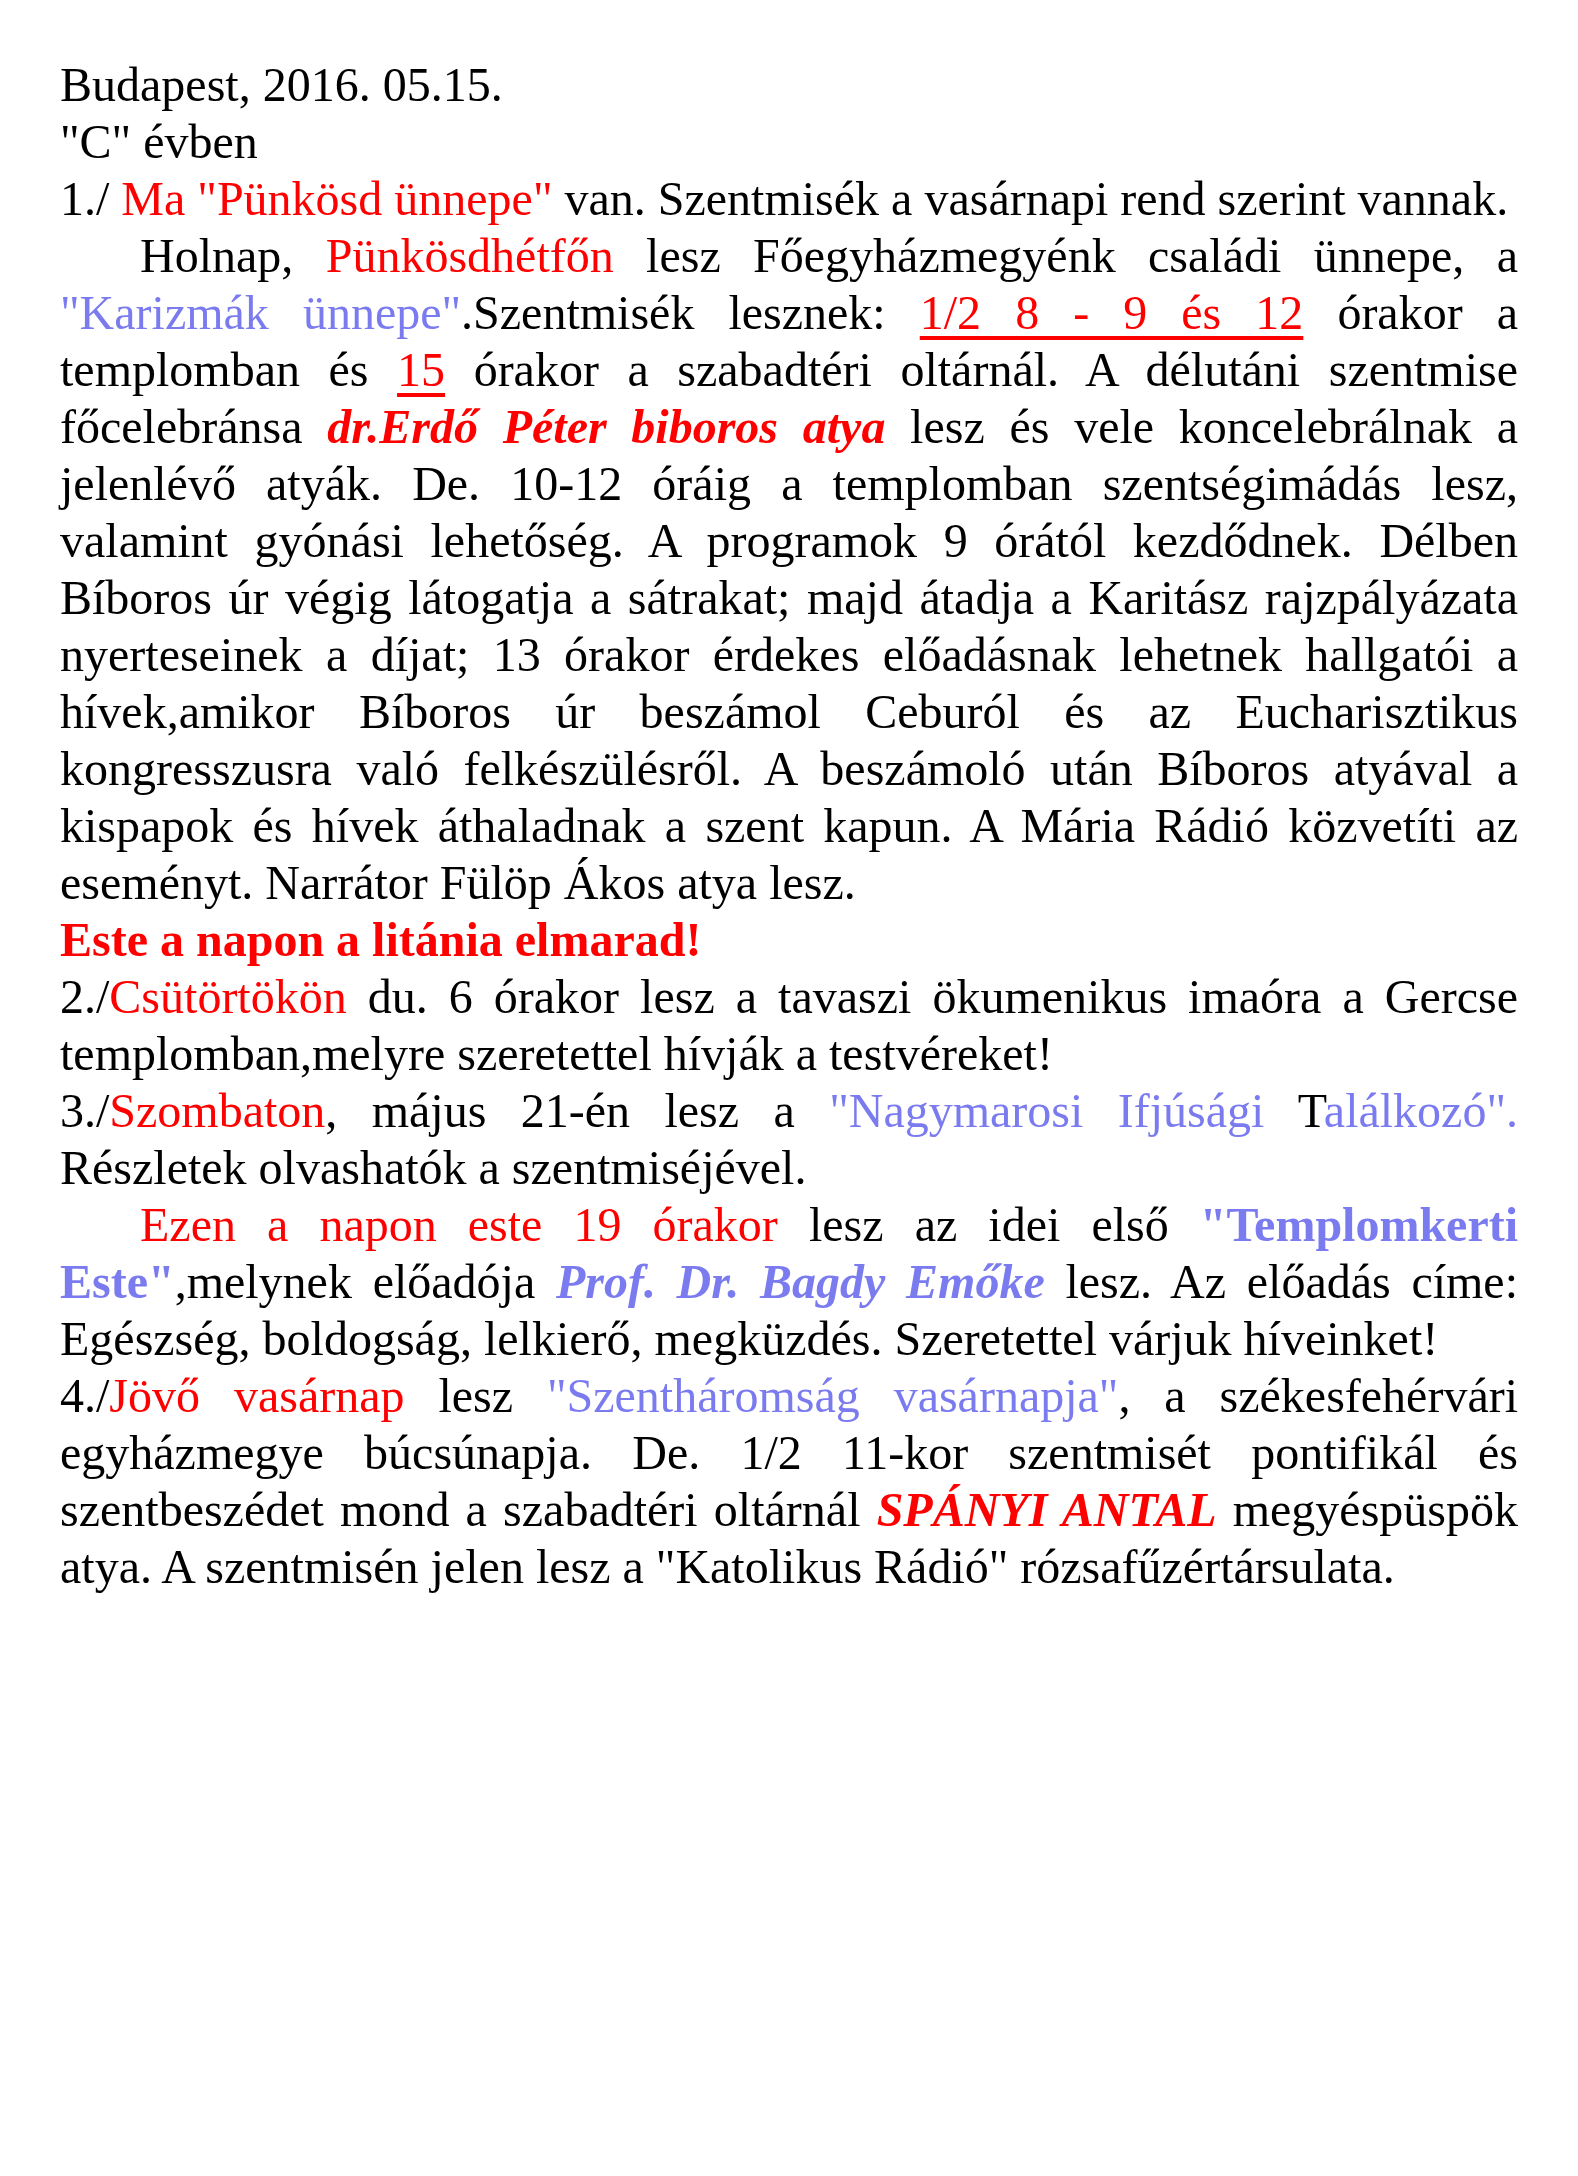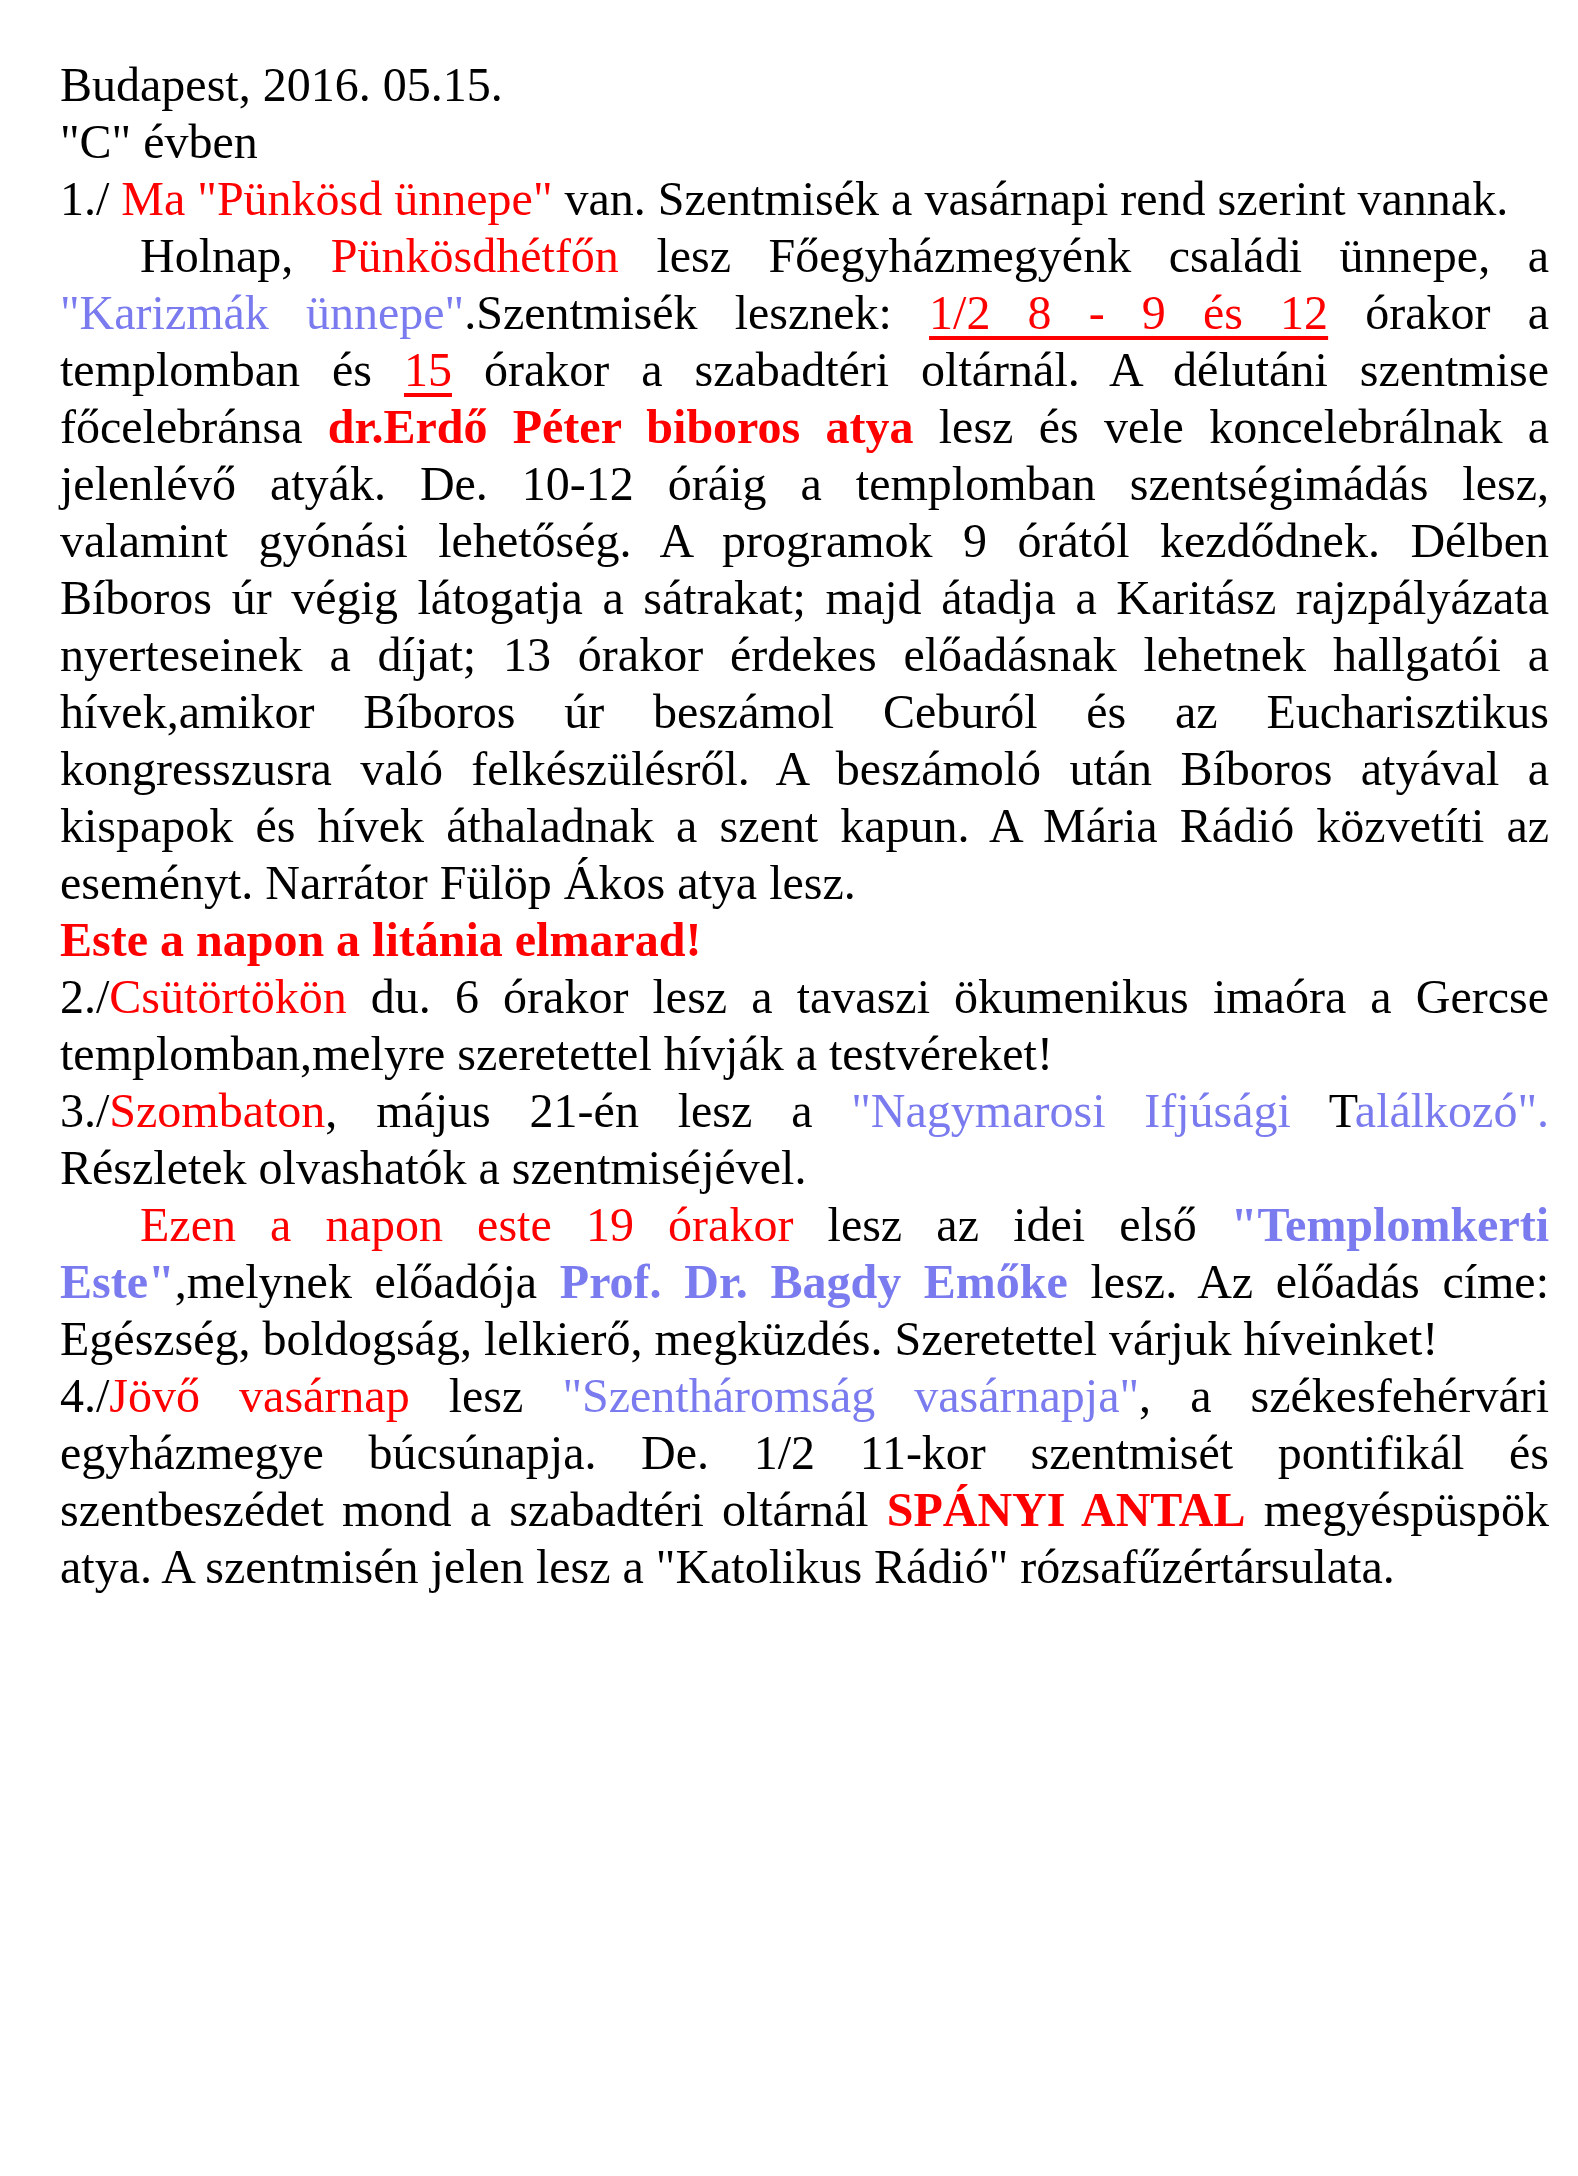--- a/index.html
+++ b/index.html
@@ -11,21 +11,21 @@
     width: 1578px;
     height: 2176px;
     overflow: hidden;
     font-family: "Liberation Serif", serif;
     color: #000000;
   }
   .page {
     box-sizing: border-box;
     width: 1578px;
     height: 2176px;
-    padding: 56px 29px 0 60px;
+    padding: 56px 60px 0 60px;
     background: #ffffff;
   }
   .hdr p {
     margin: 0;
     font-size: 48px;
     line-height: 57px;
     text-align: left;
   }
   .feast {
     color: var(--red, #ff0000);
@@ -50,21 +50,21 @@
     margin: 0;
     font-size: 48px;
     line-height: 57px;
     text-align: justify;
   }
   .para.indent { text-indent: 80px; }
   .run { }
   .c-red  { color: var(--red, #ff0000); }
   .c-blue { color: var(--blue, #7b7bf0); }
   .b { font-weight: bold; }
-  .i { }
+  .i { font-style: italic; }
   .u {
     text-decoration: underline;
     text-decoration-thickness: 4px;
     text-underline-offset: 7px;
   }
 </style>
 </head>
 <body>
 
 <div class="page">

